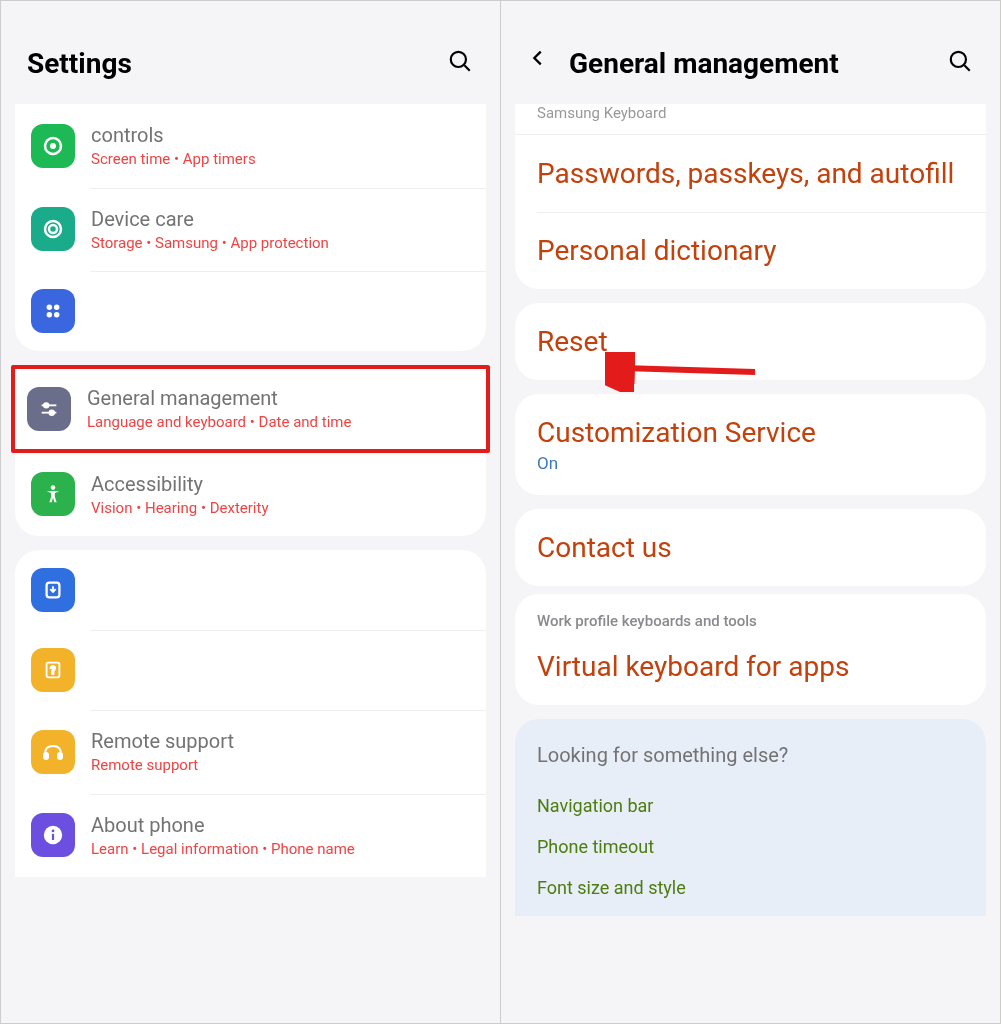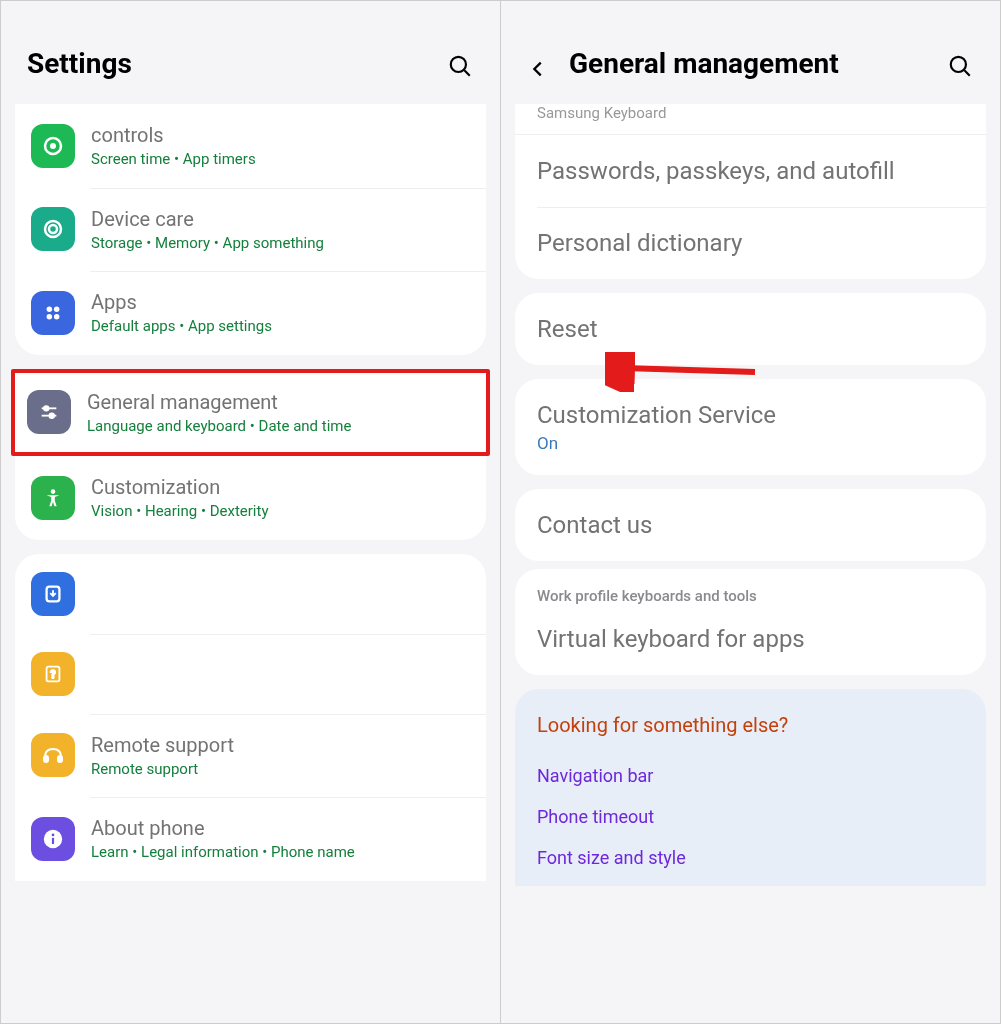--- a/index.html
+++ b/index.html
@@ -13,21 +13,21 @@
 }
 .pane {
   flex: 1;
   background: #f5f5f7;
   overflow: hidden;
   position: relative;
 }
 .pane-left { border-right: 1px solid #ccc; }
 .header {
   display: flex;
-  align-items: flex-end;
+  align-items: flex-start;
   padding: 46px 26px 24px 26px;
   background: #f5f5f7;
 }
 .header-title {
   font-size: 28px;
   font-weight: 700;
   flex: 1;
   color: #000;
 }
 .back-btn {
@@ -90,21 +90,21 @@
   flex: 1;
   min-width: 0;
 }
 .row .title {
   font-size: 20px;
   color: #737373;
   line-height: 1.3;
 }
 .row .subtitle {
   font-size: 15px;
-  color: #15803d;
+  color: #ef4444;
   line-height: 1.3;
   margin-top: 2px;
 }
 .highlight-box {
   border: 4px solid #e31b1b;
   border-radius: 2px;
   margin: 0 10px 0 10px;
   padding: 0;
 }
 .highlight-box .row {
@@ -119,22 +119,22 @@
 .simple-row + .simple-row::before {
   content: "";
   position: absolute;
   top: 0;
   left: 22px;
   right: 0;
   height: 1px;
   background: #eee;
 }
 .simple-row .title {
-  font-size: 24px;
-  color: #737373;
+  font-size: 28px;
+  color: #c2410c;
 }
 .simple-row .status-on {
   font-size: 17px;
   color: #3a7ab8;
   margin-top: 4px;
 }
 .partial-text {
   font-size: 15px;
   color: #999;
   padding: 0 22px 12px 22px;
@@ -146,26 +146,26 @@
   font-weight: 500;
 }
 .suggestion-card {
   background: #e8eef8;
   border-radius: 24px 24px 0 0;
   margin: 10px 14px 0 14px;
   padding: 24px 22px 8px 22px;
 }
 .suggestion-title {
   font-size: 20px;
-  color: #c2410c;
+  color: #737373;
   margin-bottom: 18px;
 }
 .suggestion-link {
   font-size: 18px;
-  color: #6d28d9;
+  color: #4d7c0f;
   padding: 10px 0;
 }
 .arrow-annotation {
   position: absolute;
   left: 605px;
   top: 352px;
   pointer-events: none;
 }
 svg { display: block; }
 </style>
@@ -198,35 +198,31 @@
     </div>
     <div class="row">
       <div class="icon" style="background:#1aab8b">
         <svg width="24" height="24" viewBox="0 0 24 24" fill="none" stroke="#fff" stroke-width="2.5">
             <circle cx="12" cy="12" r="8"></circle>
             <circle cx="12" cy="12" r="4"></circle>
           </svg>
       </div>
       <div class="text">
         <div class="title">Device care</div>
-        <div class="subtitle">Storage  •  Memory  •  App something</div>
+        <div class="subtitle">Storage  •  Samsung  •  App protection</div>
       </div>
     </div>
     <div class="row">
       <div class="icon" style="background:#3a66e0">
         <svg width="22" height="22" viewBox="0 0 24 24" fill="#fff">
             <circle cx="8" cy="8" r="3"></circle>
             <circle cx="16" cy="8" r="3"></circle>
             <circle cx="8" cy="16" r="3"></circle>
             <circle cx="16" cy="16" r="3"></circle>
           </svg>
-      </div>
-      <div class="text">
-        <div class="title">Apps</div>
-        <div class="subtitle">Default apps  •  App settings</div>
       </div>
     </div>
   </div>
 
   <div class="highlight-box">
     <div class="card" style="margin:0;border-radius:0;border-bottom:none">
       <div class="row">
         <div class="icon" style="background:#6b6e8a">
           <svg width="22" height="22" viewBox="0 0 24 24" fill="none" stroke="#fff" stroke-width="2">
               <line x1="4" y1="8" x2="20" y2="8"></line>
@@ -245,21 +241,21 @@
 
   <div class="card" style="border-top-left-radius:0;border-top-right-radius:0;margin-top:0">
     <div class="row">
       <div class="icon" style="background:#2bb24c">
         <svg width="22" height="22" viewBox="0 0 24 24" fill="#fff">
             <circle cx="12" cy="5" r="2.5"></circle>
             <path d="M5 9 L19 9 L14 11 L14 15 L16 21 L13.5 21 L12 16 L10.5 21 L8 21 L10 15 L10 11 Z"></path>
           </svg>
       </div>
       <div class="text">
-        <div class="title">Customization</div>
+        <div class="title">Accessibility</div>
         <div class="subtitle">Vision  •  Hearing  •  Dexterity</div>
       </div>
     </div>
   </div>
 
   <div class="card partial-bottom">
     <div class="row">
       <div class="icon" style="background:#2f6fe0">
         <svg width="22" height="22" viewBox="0 0 24 24" fill="none" stroke="#fff" stroke-width="2.5">
             <rect x="5" y="4" width="14" height="16" rx="3"></rect>

